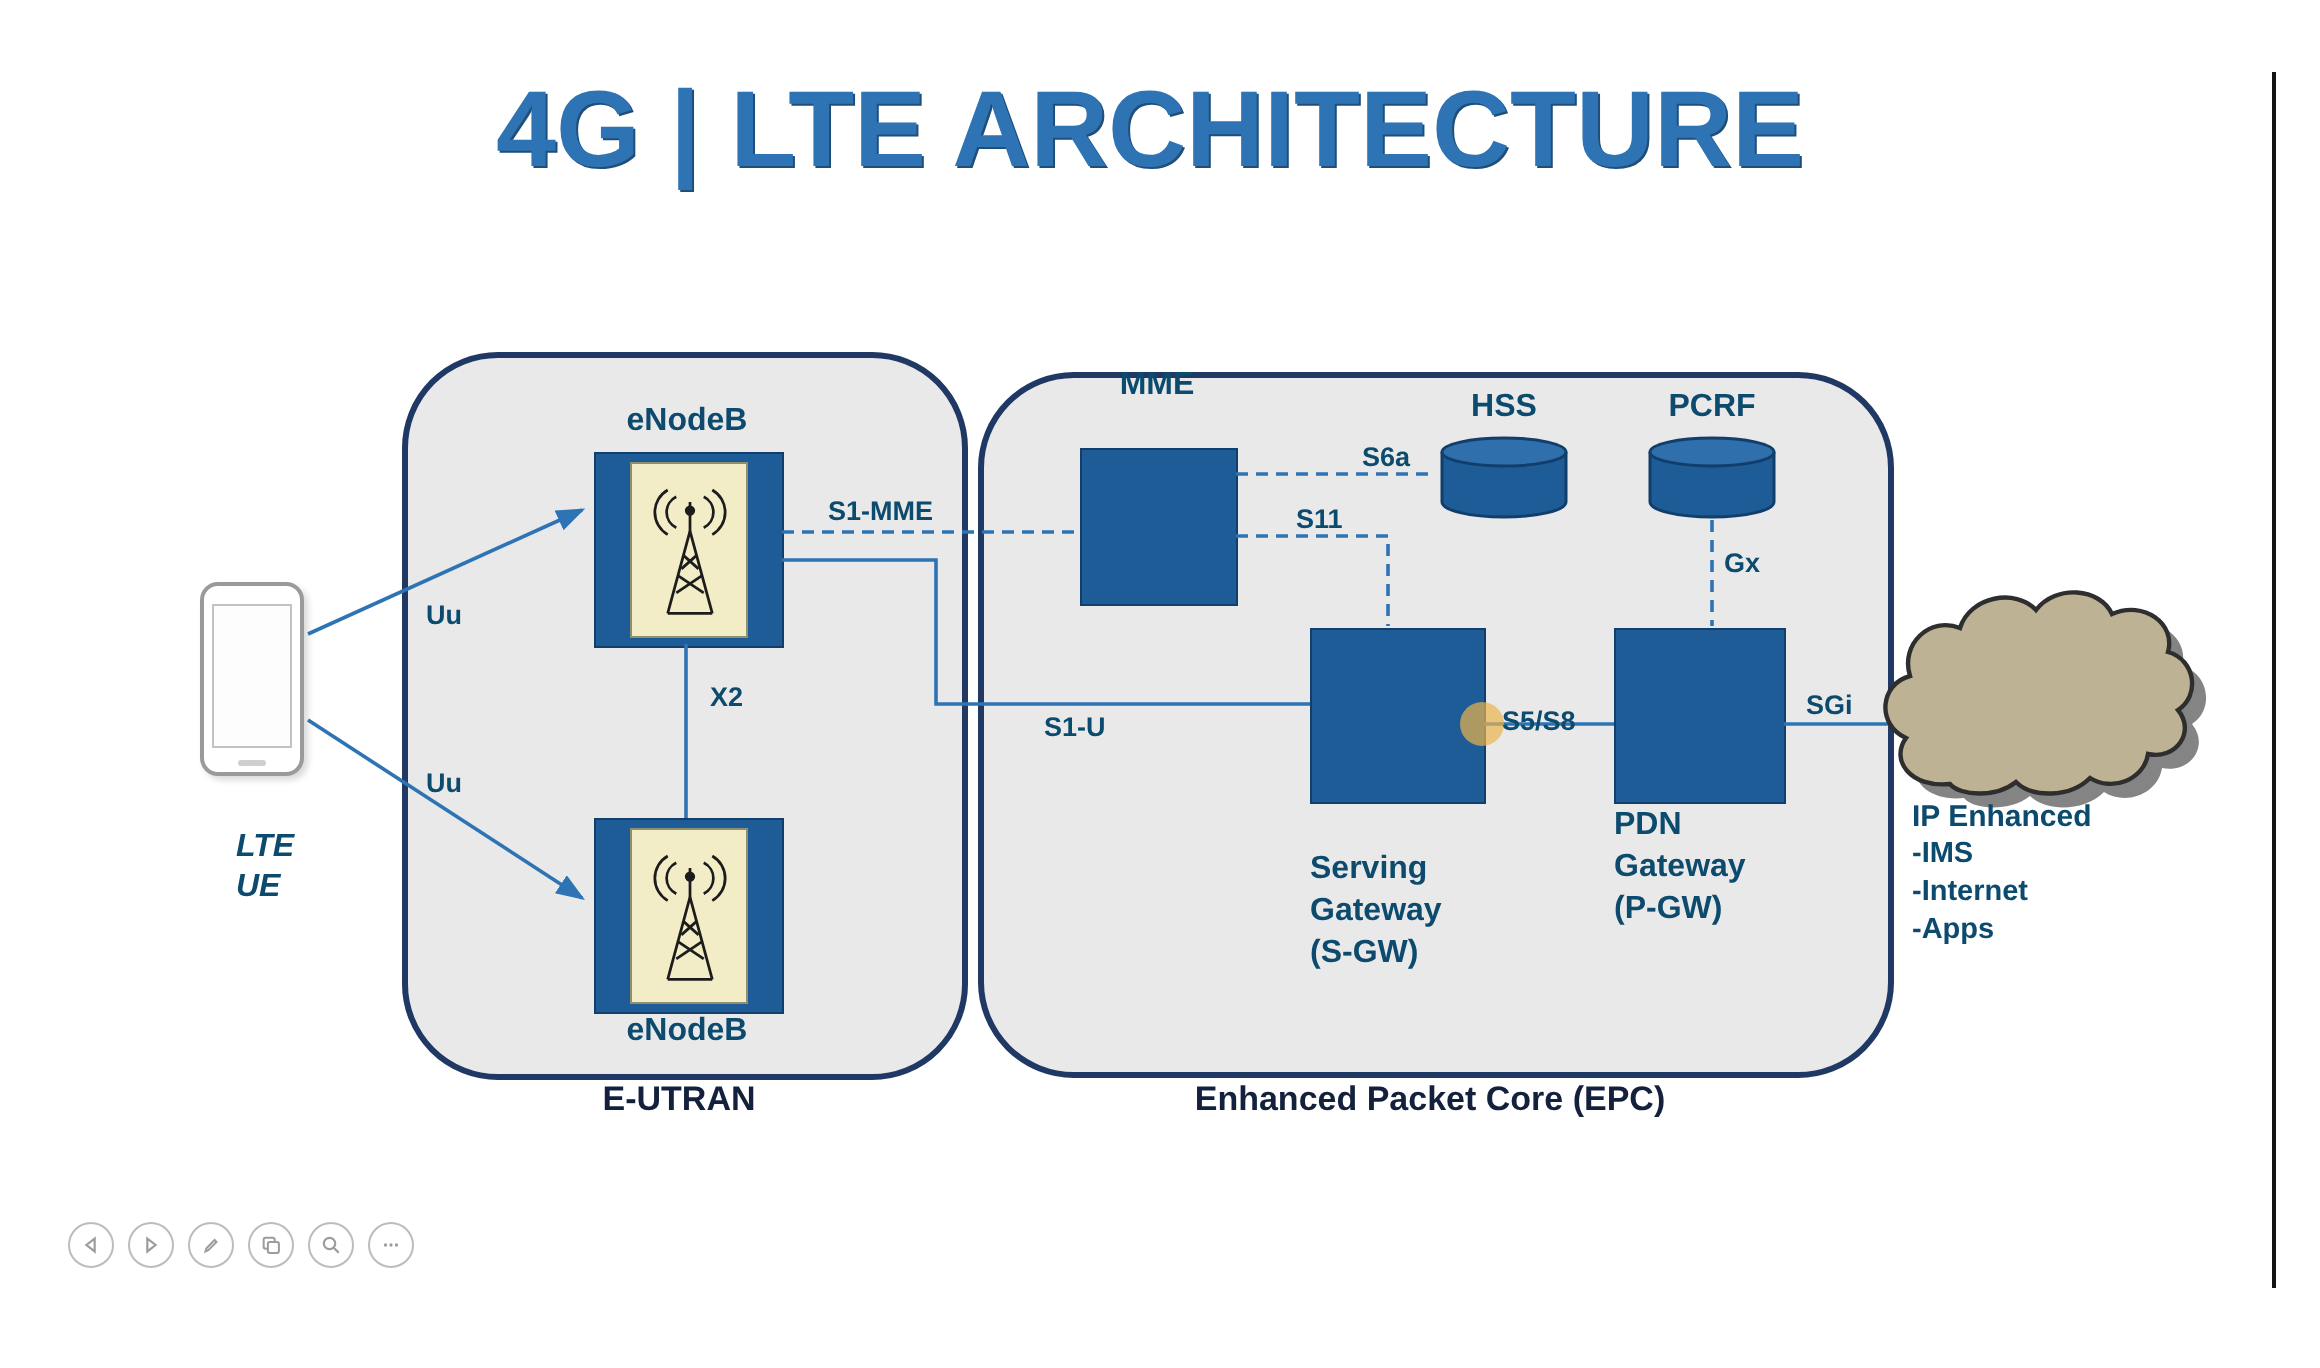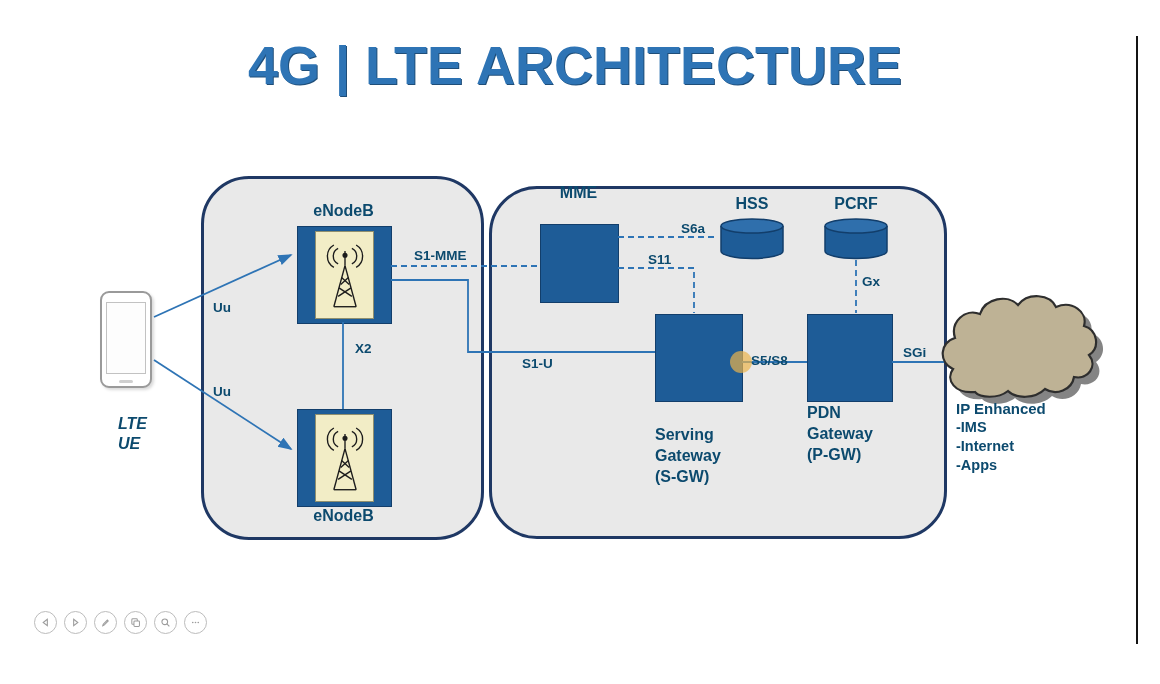--- a/index.html
+++ b/index.html
@@ -188,20 +188,22 @@
   <div class="lbl if-label" style="left:751px;top:353px;text-align:center;">S5/S8</div>
   <div class="lbl if-label" style="left:903px;top:345px;">SGi</div>
 
   <div class="lbl cloud-label">
     <div class="cl-title">IP Enhanced</div>
     <div>-IMS</div>
     <div>-Internet</div>
     <div>-Apps</div>
   </div>
 
+  <div class="lbl grp-label" style="left:201px;top:540px;width:277px;">E-UTRAN</div>
+  <div class="lbl grp-label" style="left:489px;top:540px;width:452px;">Enhanced Packet Core (EPC)</div>
 
   <div class="toolbar">
     <div class="ticon">
       <svg width="11" height="11" viewBox="0 0 12 12">
           <path d="M8 2.5 L3.5 6 L8 9.5 Z" fill="none" stroke="#9c9c9c" stroke-width="1.2"></path>
         </svg>
     </div>
     <div class="ticon">
       <svg width="11" height="11" viewBox="0 0 12 12">
           <path d="M4 2.5 L8.5 6 L4 9.5 Z" fill="none" stroke="#9c9c9c" stroke-width="1.2"></path>

